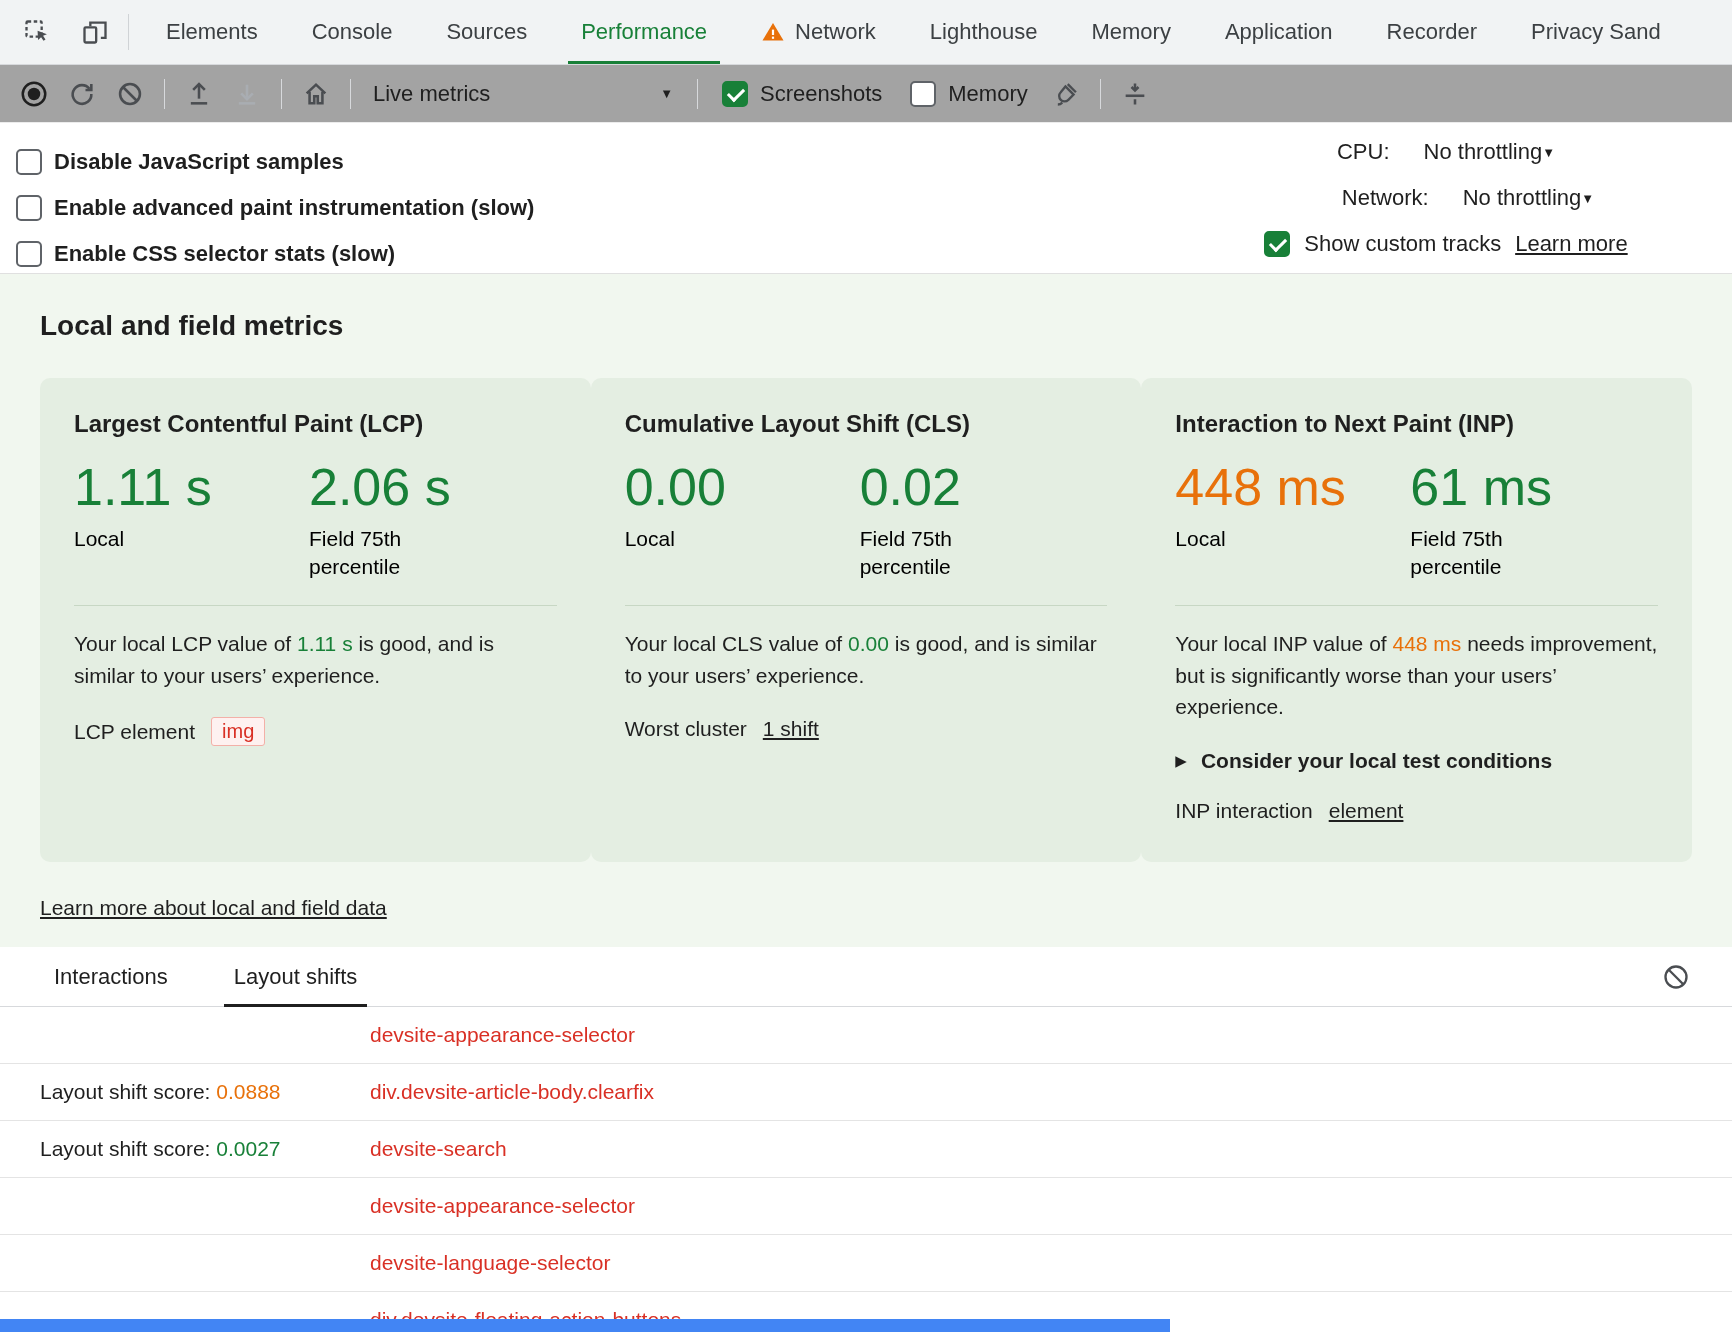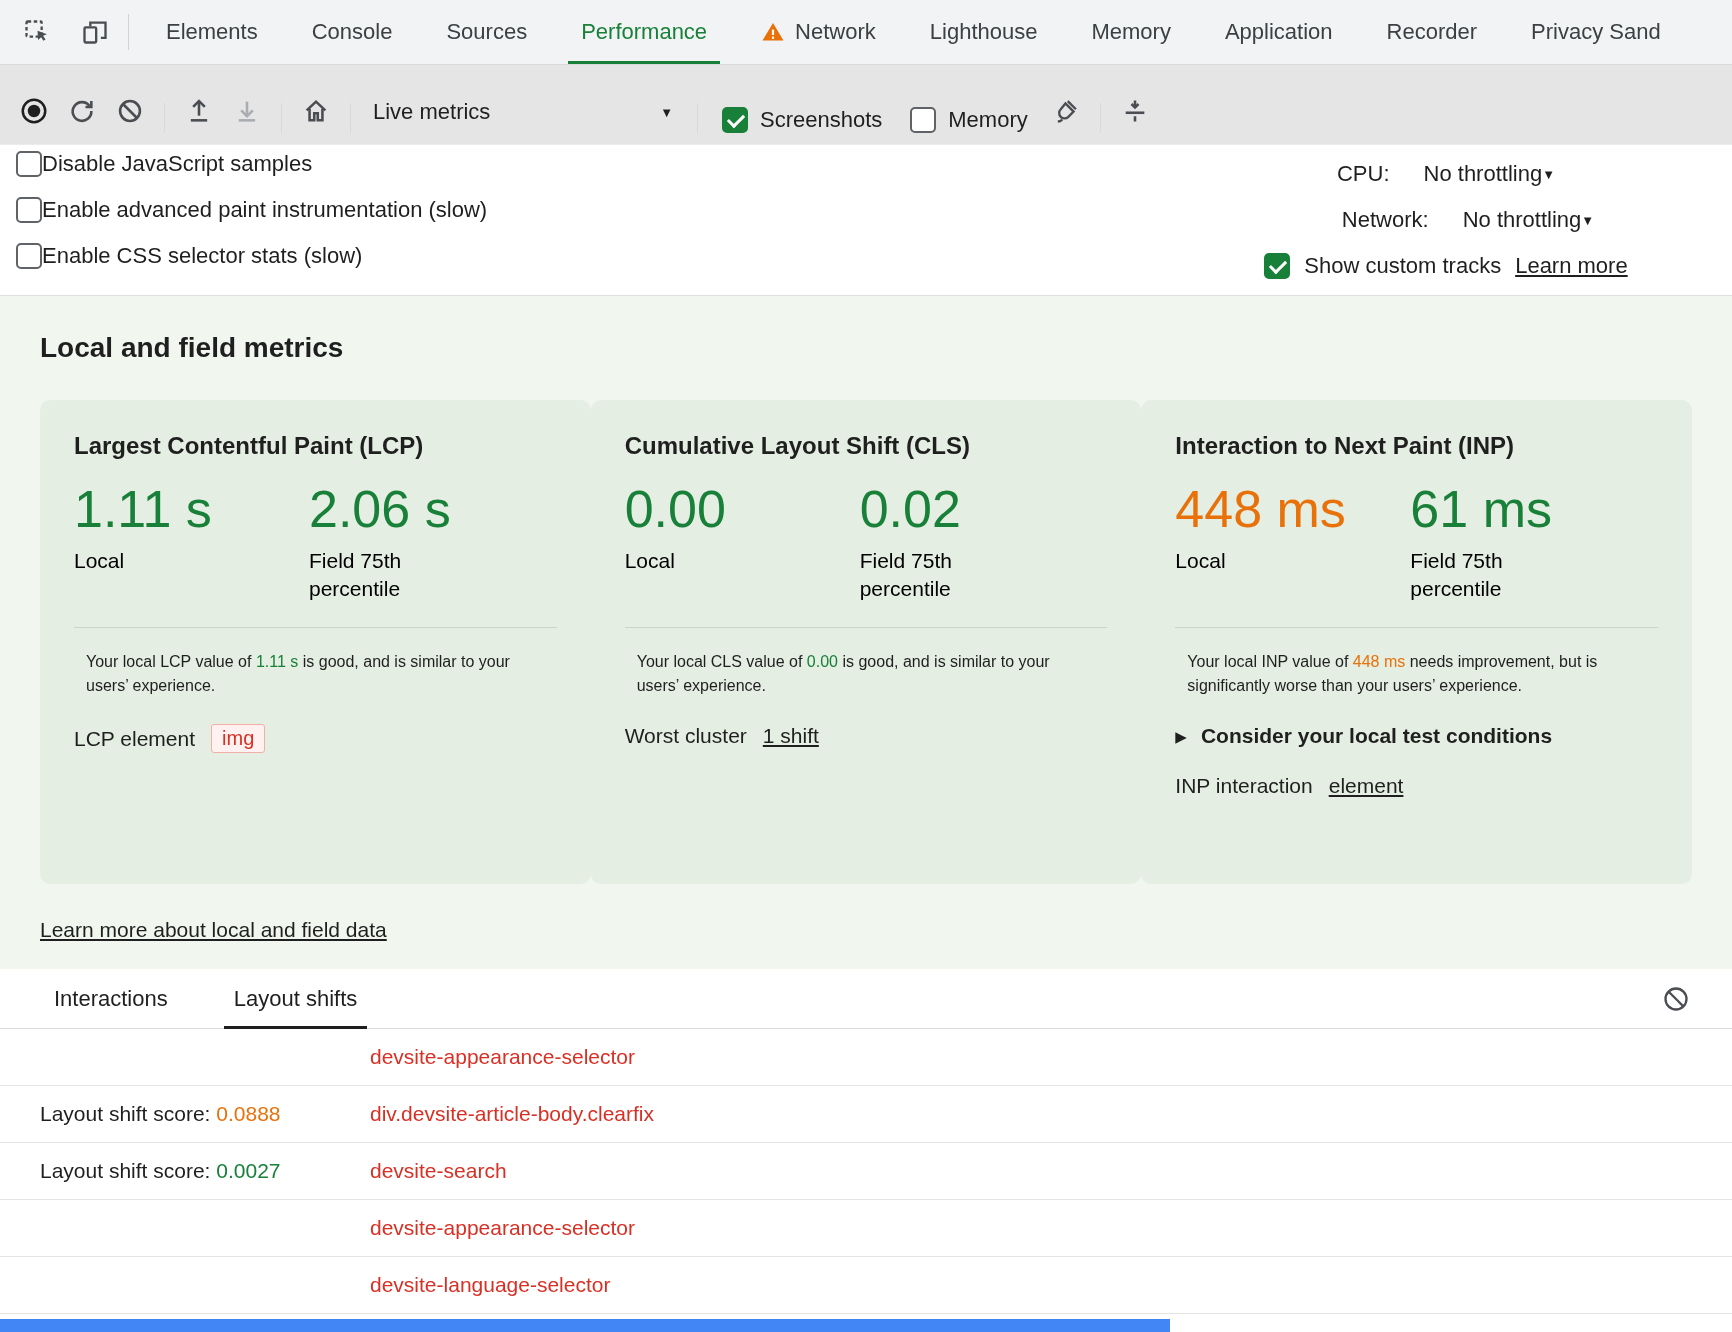--- a/index.html
+++ b/index.html
@@ -10,35 +10,35 @@
   .tabbar{flex:0 0 64px;height:64px;background:#f1f3f4;border-bottom:1px solid #d7d9dc;display:flex;align-items:stretch;}
   .tabbar-icons{display:flex;align-items:center;gap:16px;padding:0 12px 0 16px;}
   .icon-btn{background:none;border:none;padding:0;width:42px;height:42px;display:flex;align-items:center;justify-content:center;cursor:pointer;}
   .vsep{width:1px;background:#d0d3d6;margin:14px 0;}
   .tabs{display:flex;align-items:stretch;margin-left:10px;}
   .tab{position:relative;display:flex;align-items:center;gap:10px;padding:0 27px;font-size:22px;color:#3c4043;white-space:nowrap;flex-shrink:0;cursor:pointer;}
   .tab.active{color:#188038;}
   .tab.active::after{content:"";position:absolute;left:14px;right:14px;bottom:0;height:3px;background:#188038;}
 
   
-  .toolbar{flex:0 0 57px;height:57px;background:#e5e5e5;border-bottom:1px solid #ececec;display:flex;align-items:flex-end;padding:11px 10px;}
+  .toolbar{flex:0 0 57px;height:57px;background:#a3a3a3;border-bottom:1px solid #ececec;display:flex;align-items:center;padding:0 10px;}
   .tbtn{background:none;border:none;padding:0;width:48px;height:44px;display:flex;align-items:center;justify-content:center;cursor:pointer;}
   .tsep{width:1px;height:30px;background:#d7d9dc;margin:0 10px;flex-shrink:0;}
   .dropdown{display:flex;align-items:center;justify-content:space-between;width:300px;height:42px;padding:0 14px 0 12px;font-size:22px;cursor:pointer;}
   .dd-arrow{font-size:13px;color:#1f1f1f;line-height:1;}
   .cb-group{display:flex;align-items:center;gap:12px;padding:0 14px;cursor:pointer;}
   .cb-label{font-size:22px;color:#1f1f1f;white-space:nowrap;}
   .checkbox{width:26px;height:26px;border:2px solid #5f6368;border-radius:5px;background:#fff;position:relative;flex-shrink:0;cursor:pointer;box-sizing:border-box;}
   .checkbox.checked{background:#188038;border-color:#188038;}
   .checkbox.checked::after{content:"";position:absolute;left:7px;top:2px;width:7px;height:13px;border:solid #fff;border-width:0 3px 3px 0;transform:rotate(45deg);}
 
   
   .settings{flex:0 0 151px;display:flex;background:#fff;border-bottom:1px solid #e0e0e0;padding:6px 36px 6px 16px;box-sizing:border-box;}
   .settings-left{flex:1;display:flex;flex-direction:column;}
-  .settings-row{display:flex;align-items:flex-start;gap:0;height:46px;font-size:22px;}
+  .settings-row{display:flex;align-items:flex-end;gap:12px;height:46px;font-size:22px;font-weight:bold;}
   .settings-right{width:500px;display:flex;flex-direction:column;align-items:center;}
   .throttle-row{display:flex;align-items:center;height:46px;font-size:22px;position:relative;}
   .throttle-value{margin-left:34px;cursor:pointer;}
   .throttle-arrow{margin-left:auto;font-size:13px;line-height:1;cursor:pointer;}
   .throttle-arrow.clipped{margin-right:-44px;}
   .tracks-row{display:flex;align-items:center;gap:14px;height:46px;font-size:22px;}
   .text-link{color:#1f1f1f;text-decoration:underline;cursor:pointer;}
 
   
   .main{flex:0 0 673px;background:#f1f7ef;padding:36px 40px 0;box-sizing:border-box;}
@@ -47,21 +47,21 @@
   .card{flex:1;min-height:484px;background:#e4eee2;border-radius:10px;padding:32px 34px;box-sizing:border-box;}
   .card-title{font-size:24px;font-weight:700;margin:0 0 22px;color:#1f1f1f;}
   .vals{display:flex;}
   .val-col{display:flex;flex-direction:column;}
   .val-col.local{width:235px;flex-shrink:0;}
   .metric-value{font-size:52px;line-height:1.05;font-weight:400;white-space:nowrap;}
   .green{color:#188038;}
   .orange{color:#e8710a;}
   .val-label{font-size:21px;color:#000000;margin-top:10px;max-width:130px;line-height:1.35;}
   .card-divider{border-top:1px solid #c7d7c4;margin:24px 0 22px;}
-  .desc{font-size:16px;line-height:1.5;margin:12px;color:#1f1f1f;}
+  .desc{font-size:21px;line-height:1.5;margin:0;color:#1f1f1f;}
   .card-footer{display:flex;align-items:center;gap:16px;margin-top:26px;font-size:21px;}
   .footer-label{font-weight:500;}
   .el-badge{color:#d93025;background:#fef1f0;border:1px solid #f3b0a8;border-radius:3px;padding:2px 10px;font-size:20px;cursor:pointer;text-decoration:none;}
   .disclosure-row{display:flex;align-items:center;gap:14px;margin-top:26px;font-size:21px;cursor:pointer;}
   .disclosure-tri{font-size:15px;line-height:1;}
   .disclosure-label{font-weight:600;}
   .learn-link{display:inline-block;margin:34px 0 0 0;font-size:21px;color:#1f1f1f;text-decoration:underline;cursor:pointer;}
 
   
   .logs{flex:1;background:#fff;display:flex;flex-direction:column;min-height:0;}

